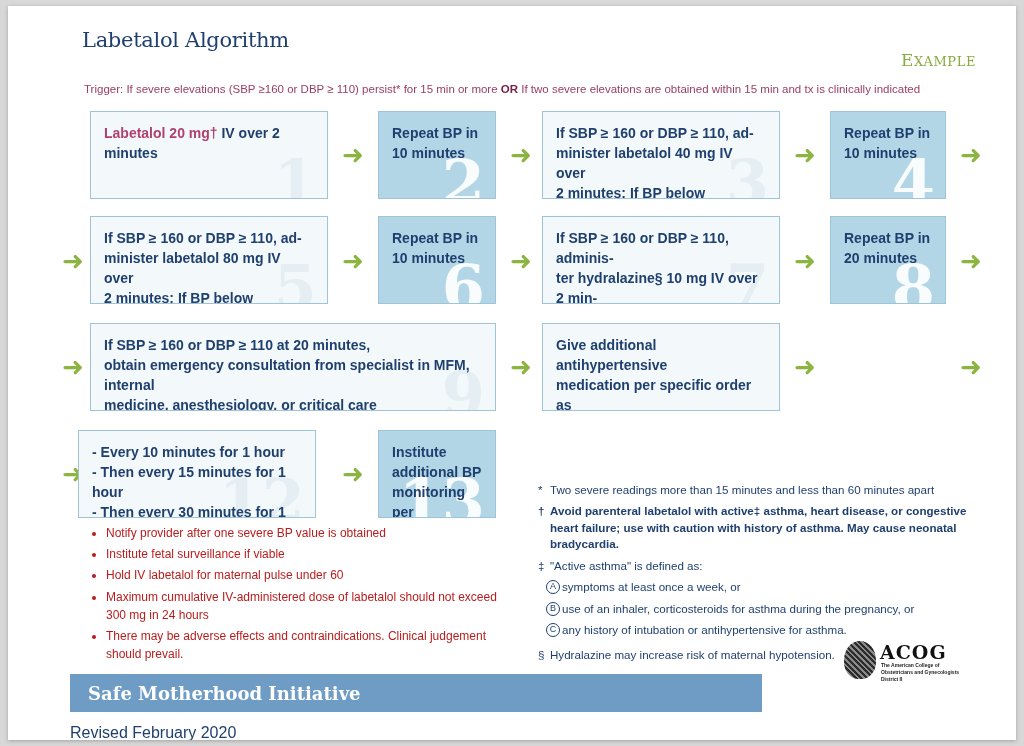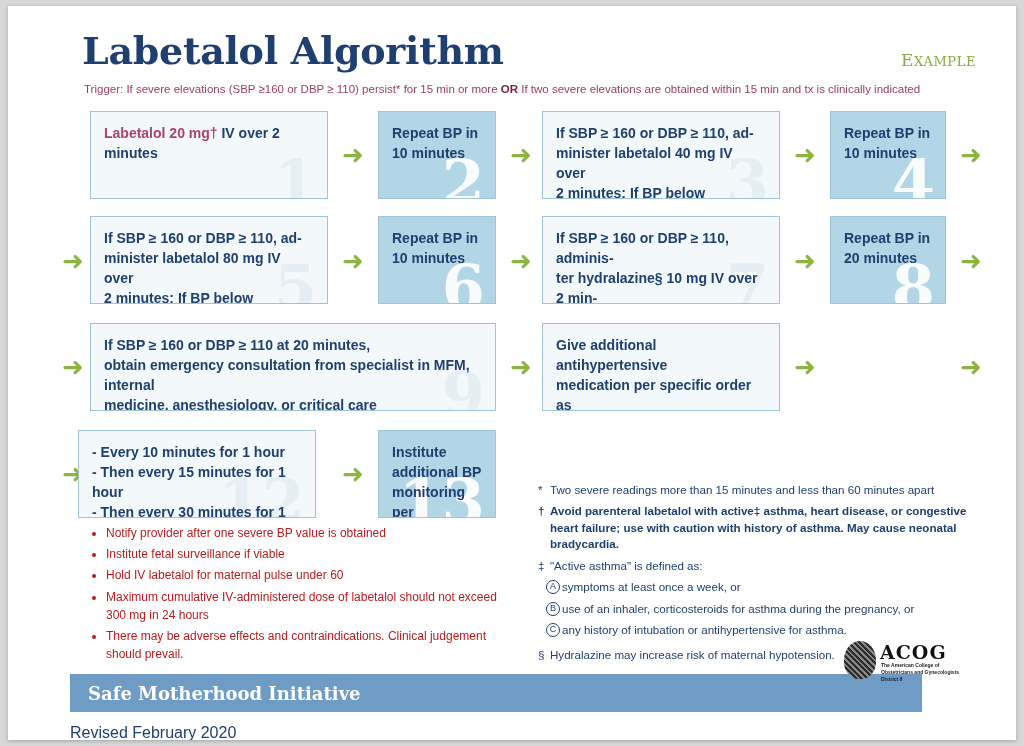--- a/index.html
+++ b/index.html
@@ -21,22 +21,22 @@
     height: 734px;
     background: #ffffff;
     box-shadow: 0 1px 4px rgba(0,0,0,0.25);
     overflow: hidden;
   }
   .title {
     position: absolute;
     left: 74px;
     top: 22px;
     font-family: "DejaVu Serif", serif;
-    font-weight: bold;
-    font-size: 38px;
+    font-weight: normal;
+    font-size: 21px;
     color: #1f3f6e;
     letter-spacing: -0.3px;
   }
   .example {
     position: absolute;
     right: 40px;
     top: 44px;
     font-family: "DejaVu Serif", serif;
     font-size: 17px;
     color: #8aab3f;
@@ -133,21 +133,21 @@
     line-height: 11px;
     font-size: 9px;
     margin-right: 3px;
     vertical-align: -1px;
   }
 
   .smi-bar {
     position: absolute;
     left: 62px;
     top: 668px;
-    width: 852px;
+    width: 692px;
     height: 38px;
     background: #6f9cc4;
   }
   .smi-bar span {
     display: block;
     padding: 9px 0 0 18px;
     font-size: 18px;
     font-weight: bold;
     color: #ffffff;
     font-family: "DejaVu Serif", serif;

